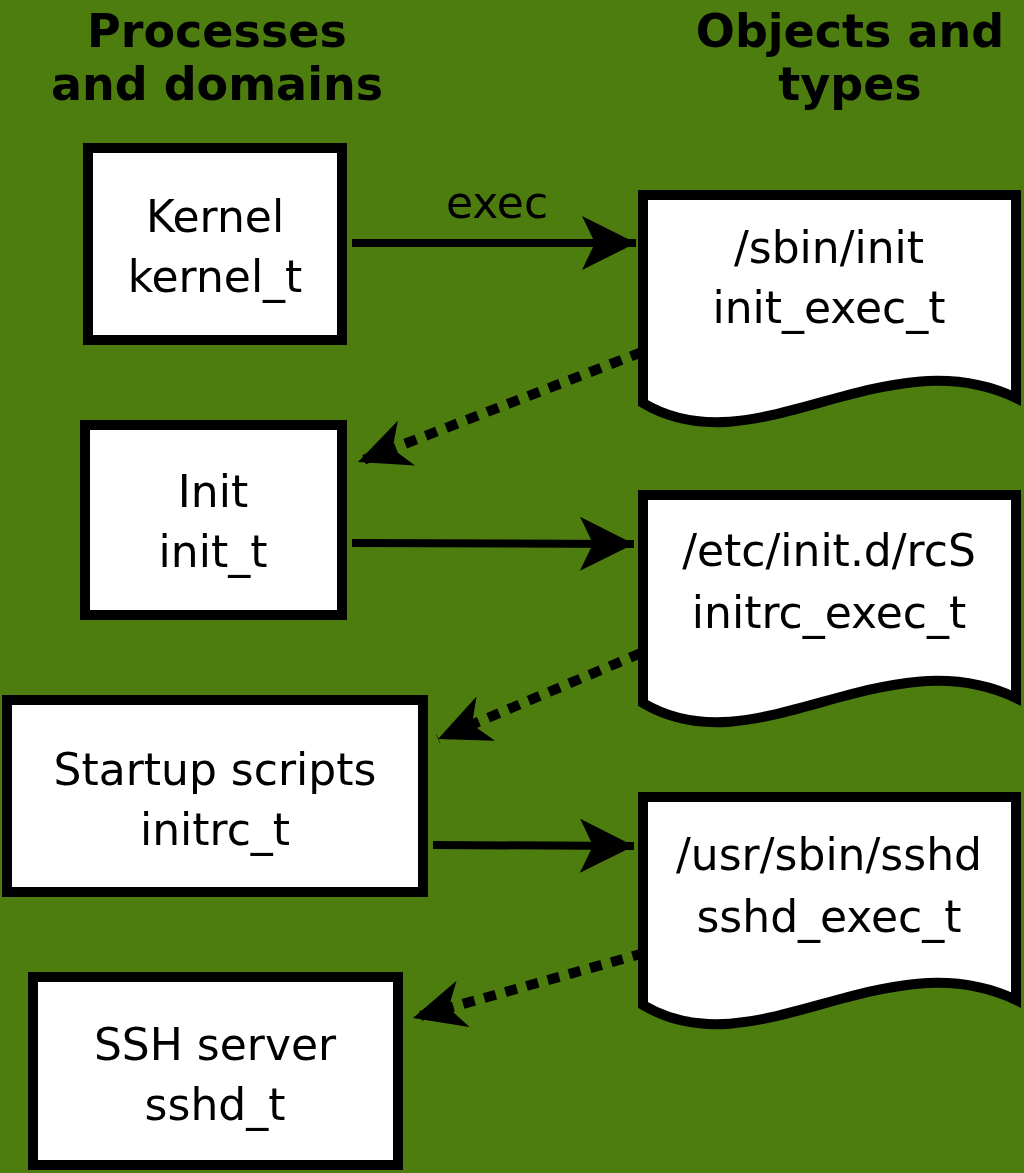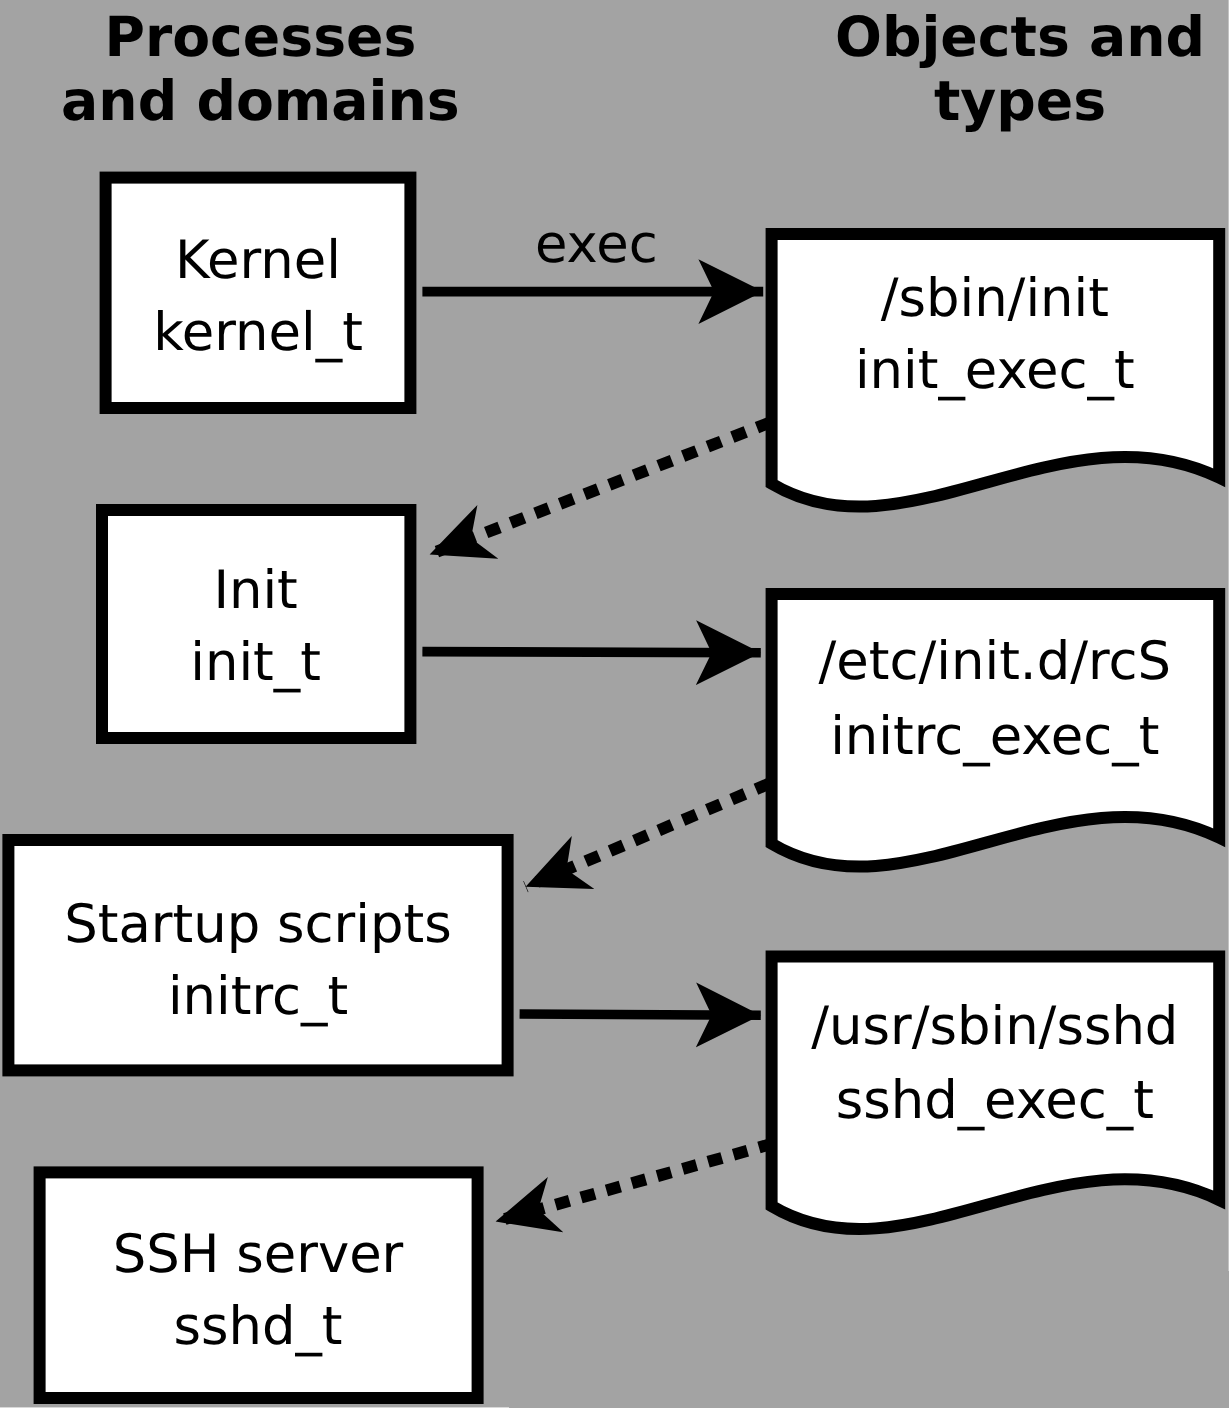--- a/index.html
+++ b/index.html
@@ -4,21 +4,21 @@
 <style>
   html, body {
     margin: 0;
     padding: 0;
     background: #ffffff;
   }
   .stage {
     position: relative;
     width: 1024px;
     height: 1173px;
-    background: #a3a3a3;
+    background: #4d7c0f;
     overflow: hidden;
   }
   svg {
     display: block;
   }
   text {
     font-family: "DejaVu Sans", "Liberation Sans", sans-serif;
     fill: #000000;
   }
   .hdr  { font-size: 46px; font-weight: 700; }

